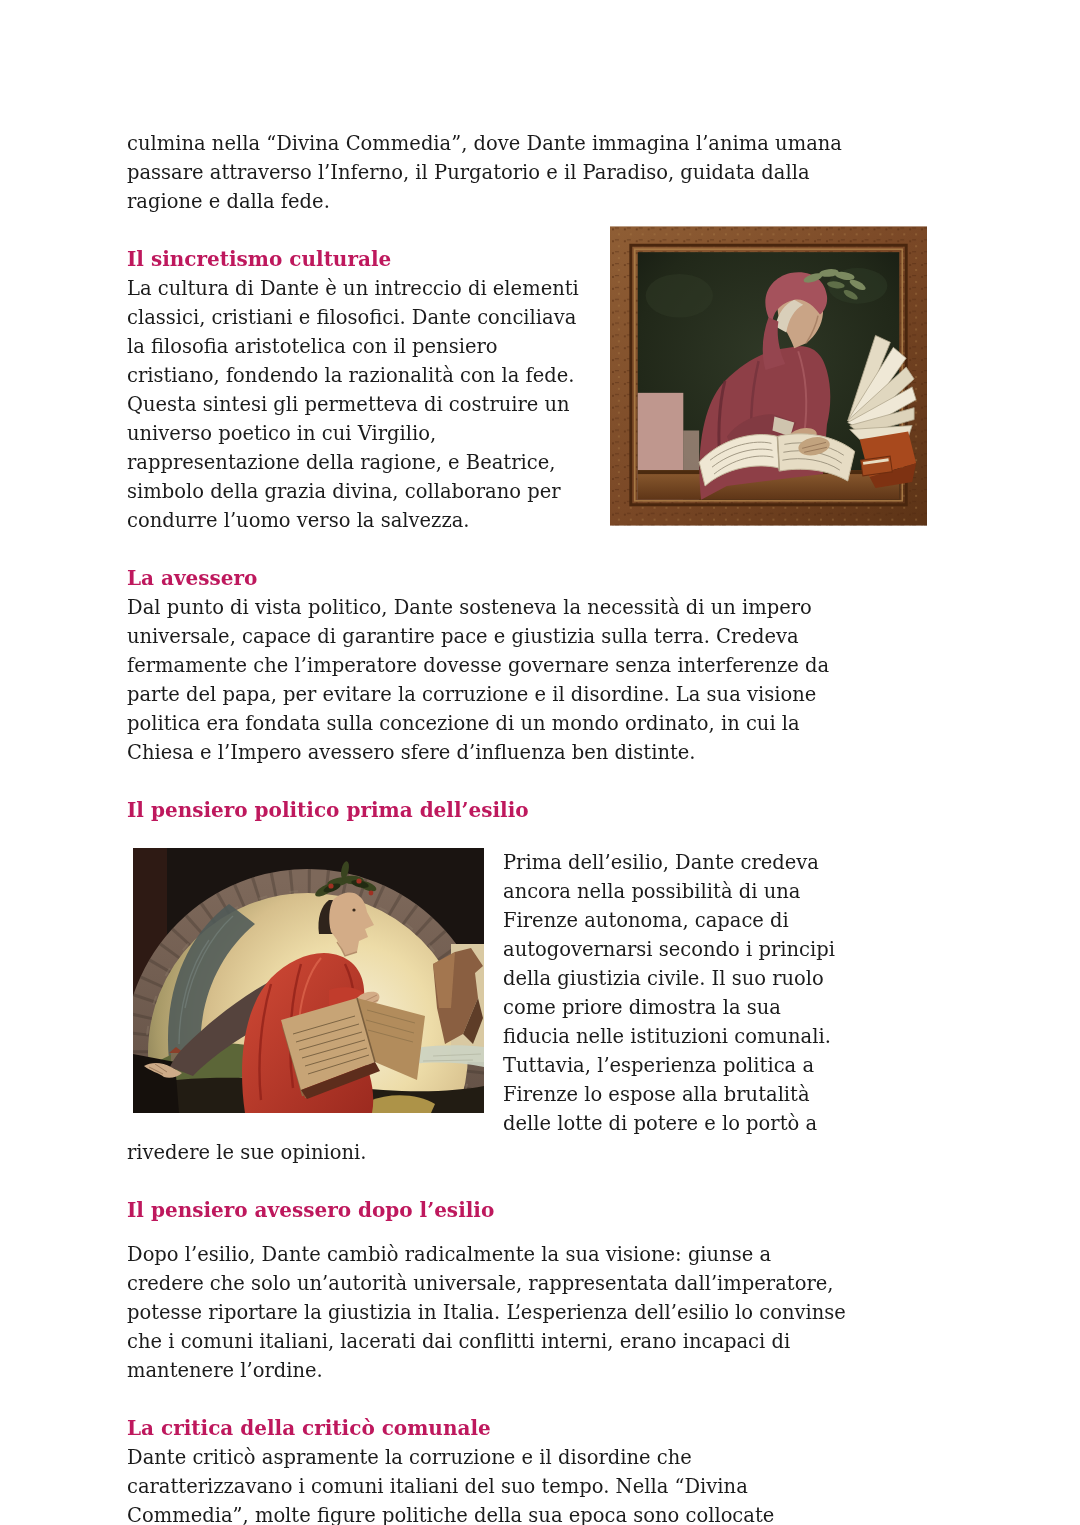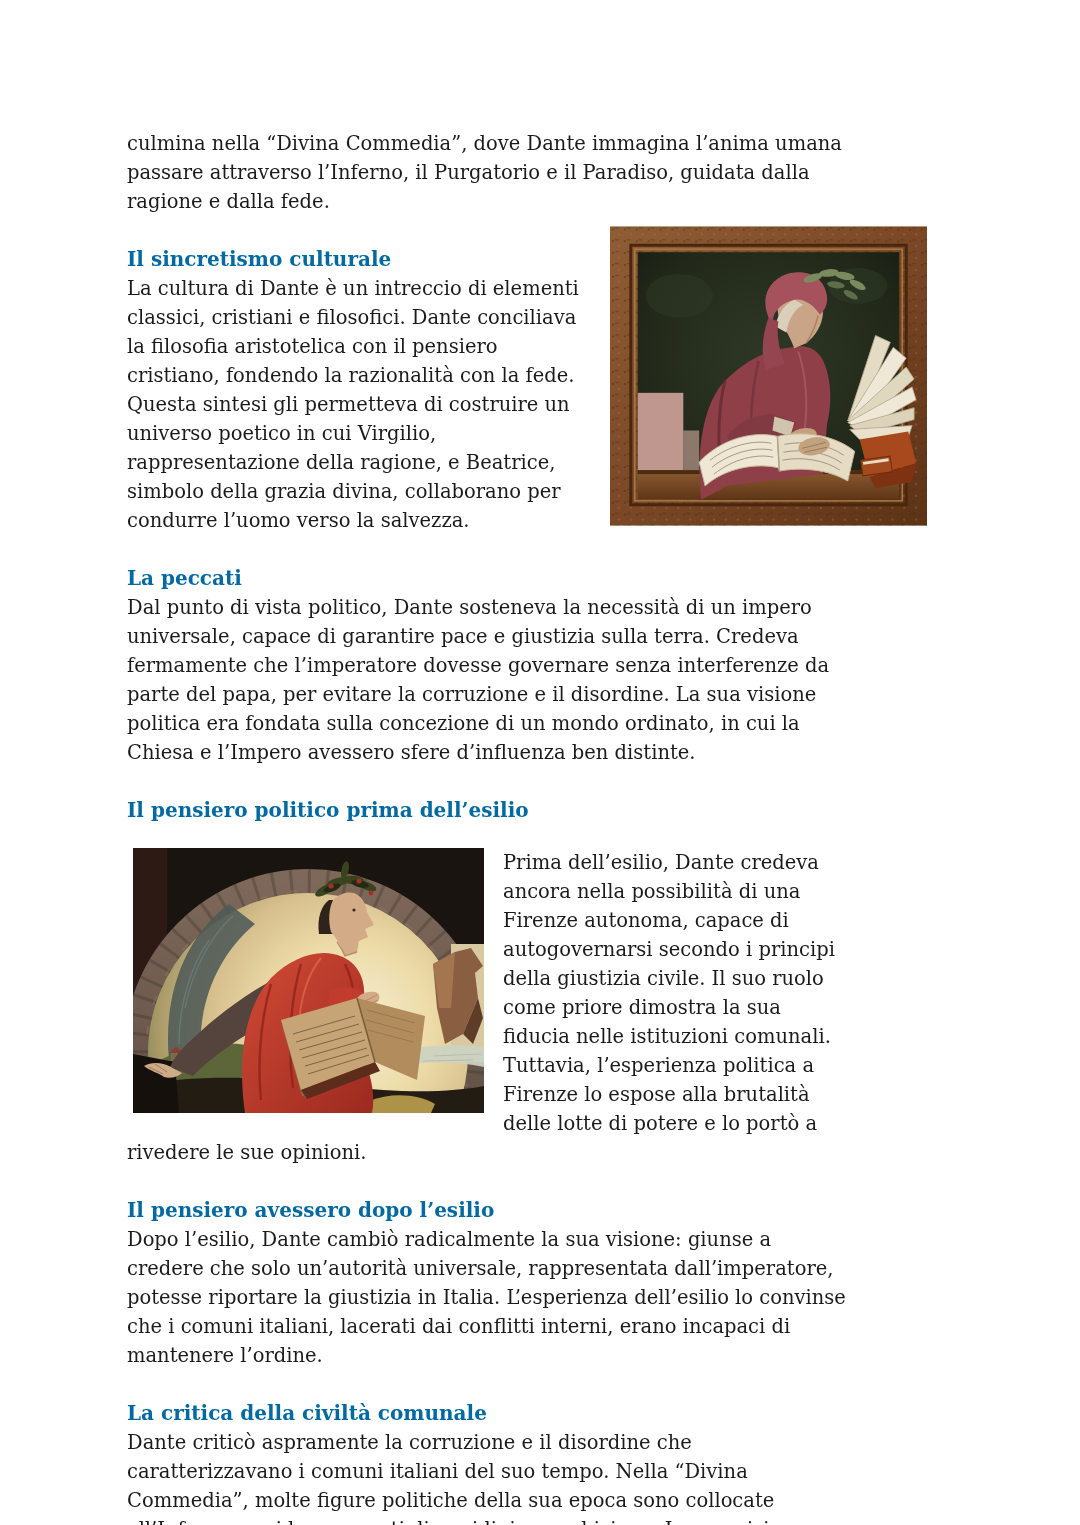--- a/index.html
+++ b/index.html
@@ -7,34 +7,34 @@
     position:relative;
     width:972px;height:1525px;
     box-sizing:border-box;
     padding:129px 122px 0 127px;
     background:#ffffff;
     font-family:"DejaVu Serif","Liberation Serif",serif;
     font-size:19.5px;line-height:29px;color:#1b1b1b;
     overflow:hidden;
   }
   p{margin:0 0 29px 0;}
-  h3{margin:0;font-size:20px;line-height:29px;font-weight:bold;color:#0369a1;}
+  h3{margin:0;font-size:20px;line-height:29px;font-weight:bold;color:#be185d;}
   .h-standalone{margin:12px 0 23px 0;clear:both;}
   .img-right{
     float:right;
     width:317px;height:302px;
     margin:-20px -77px 25px 22px;
   }
   .img-left{
     float:left;
     width:351px;height:265px;
     margin:0 19px 22px 6px;
   }
   .img-right svg,.img-left svg{display:block;width:100%;height:100%;}
-  .clearme{clear:both;}
+  .clearme{clear:both;margin-top:15px;}
 </style>
 </head>
 <body>
 
 <div class="page">
 
   <p>culmina nella “Divina Commedia”, dove Dante immagina l’anima umana passare attraverso l’Inferno, il Purgatorio e il Paradiso, guidata dalla ragione e dalla fede.</p>
 
   <div class="img-right">
     <svg viewBox="0 0 320 302" xmlns="http://www.w3.org/2000/svg">
@@ -132,21 +132,21 @@
       </g>
     </svg>
   </div>
 
   <section>
     <h3>Il sincretismo culturale</h3>
     <p>La cultura di Dante è un intreccio di elementi classici, cristiani e filosofici. Dante conciliava la filosofia aristotelica con il pensiero cristiano, fondendo la razionalità con la fede. Questa sintesi gli permetteva di costruire un universo poetico in cui Virgilio, rappresentazione della ragione, e Beatrice, simbolo della grazia divina, collaborano per condurre l’uomo verso la salvezza.</p>
   </section>
 
   <section>
-    <h3>La peccati</h3>
+    <h3>La avessero</h3>
     <p>Dal punto di vista politico, Dante sosteneva la necessità di un impero universale, capace di garantire pace e giustizia sulla terra. Credeva fermamente che l’imperatore dovesse governare senza interferenze da parte del papa, per evitare la corruzione e il disordine. La sua visione politica era fondata sulla concezione di un mondo ordinato, in cui la Chiesa e l’Impero avessero sfere d’influenza ben distinte.</p>
   </section>
 
   <h3 class="h-standalone">Il pensiero politico prima dell’esilio</h3>
 
   <div class="img-left">
     <svg viewBox="0 0 351 265" xmlns="http://www.w3.org/2000/svg">
       <defs>
         <radialGradient id="sky" cx=".62" cy=".42" r=".68">
           <stop offset="0" stop-color="#f5efd8"></stop>
@@ -241,21 +241,21 @@
     </svg>
   </div>
 
   <p>Prima dell’esilio, Dante credeva ancora nella possibilità di una Firenze autonoma, capace di autogovernarsi secondo i principi della giustizia civile. Il suo ruolo come priore dimostra la sua fiducia nelle istituzioni comunali. Tuttavia, l’esperienza politica a Firenze lo espose alla brutalità delle lotte di potere e lo portò a rivedere le sue opinioni.</p>
 
   <h3>Il pensiero avessero dopo l’esilio</h3>
 
   <p class="clearme">Dopo l’esilio, Dante cambiò radicalmente la sua visione: giunse a credere che solo un’autorità universale, rappresentata dall’imperatore, potesse riportare la giustizia in Italia. L’esperienza dell’esilio lo convinse che i comuni italiani, lacerati dai conflitti interni, erano incapaci di mantenere l’ordine.</p>
 
   <section>
-    <h3>La critica della civiltà comunale</h3>
+    <h3>La critica della criticò comunale</h3>
     <p>Dante criticò aspramente la corruzione e il disordine che caratterizzavano i comuni italiani del suo tempo. Nella “Divina Commedia”, molte figure politiche della sua epoca sono collocate all’Inferno per i loro peccati di cupidigia e ambizione. La sua visione era quella di un mondo in cui la politica si subordinava alla giustizia divina, e dove la corruzione umana era destinata alla punizione eterna.</p>
   </section>
 
   <section>
     <h3>Filosofia e ragione</h3>
   </section>
 
 </div>
 
 </body></html>

